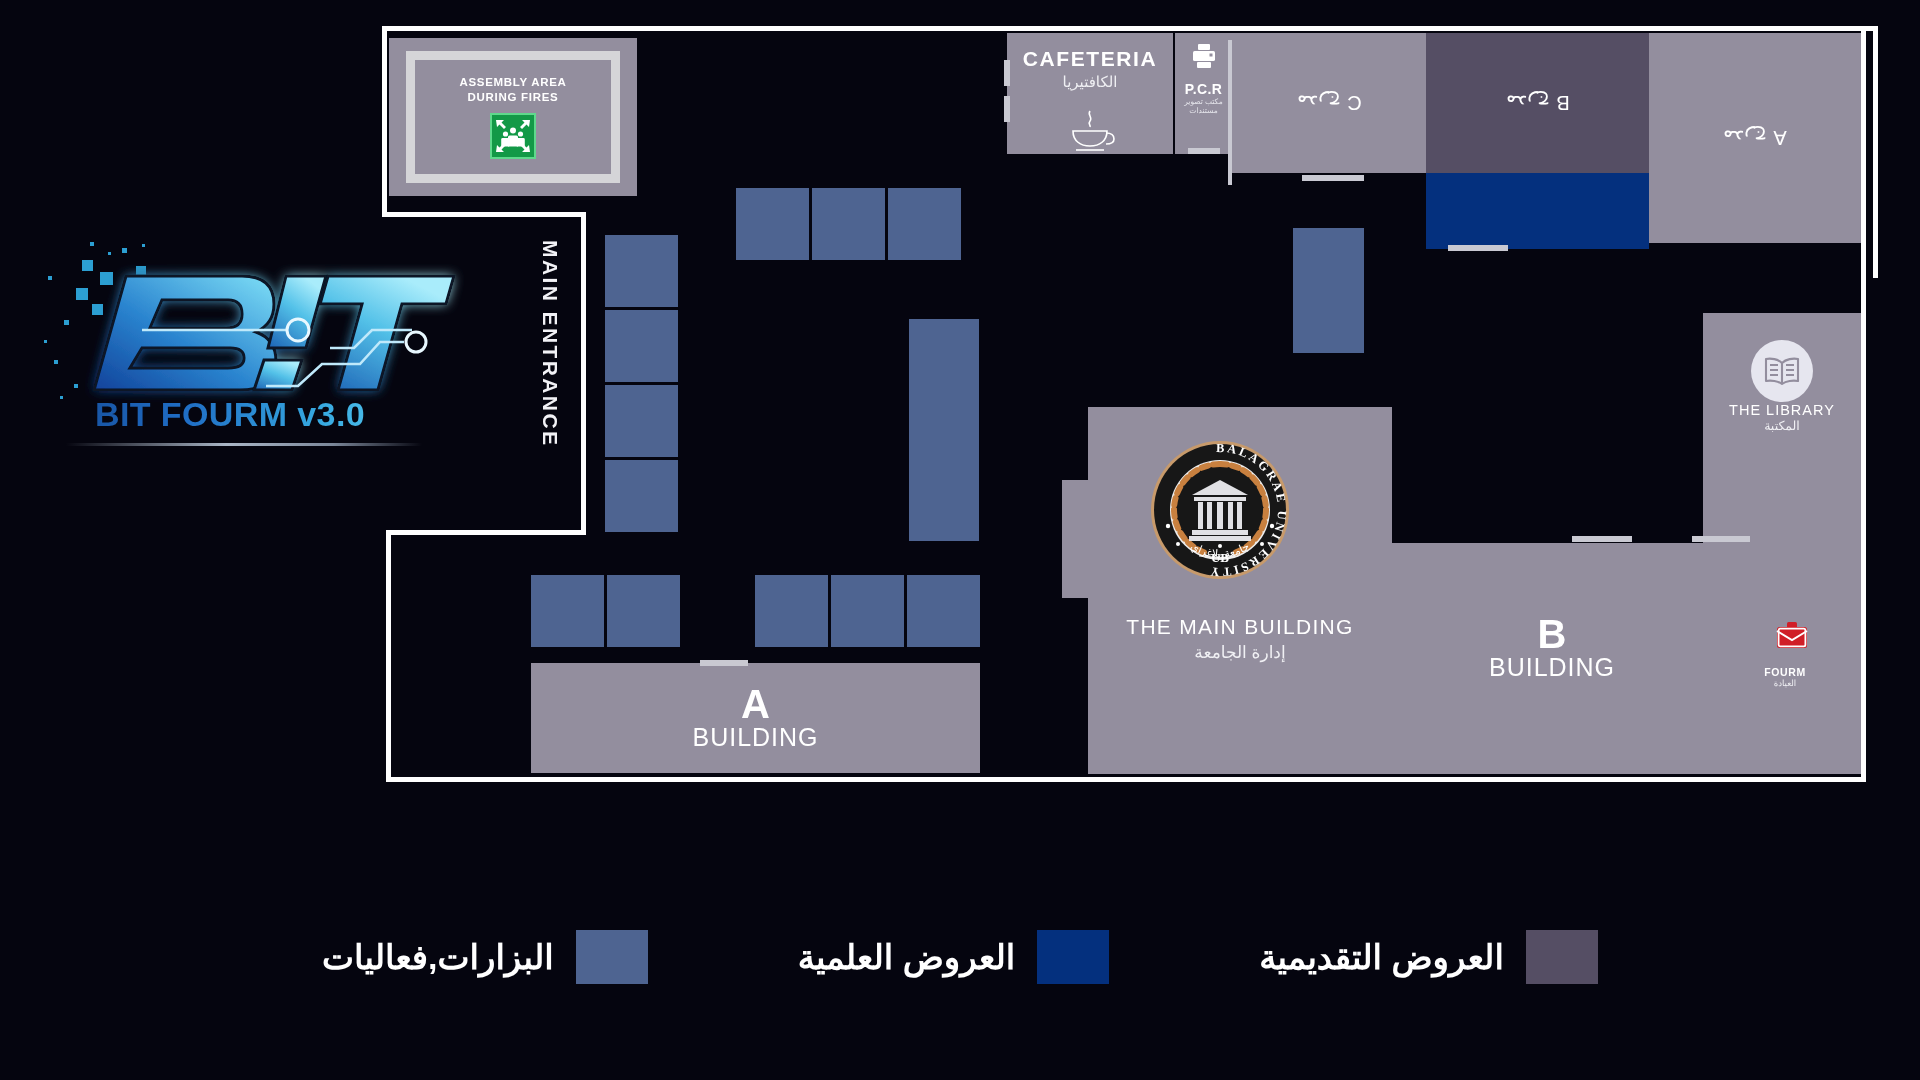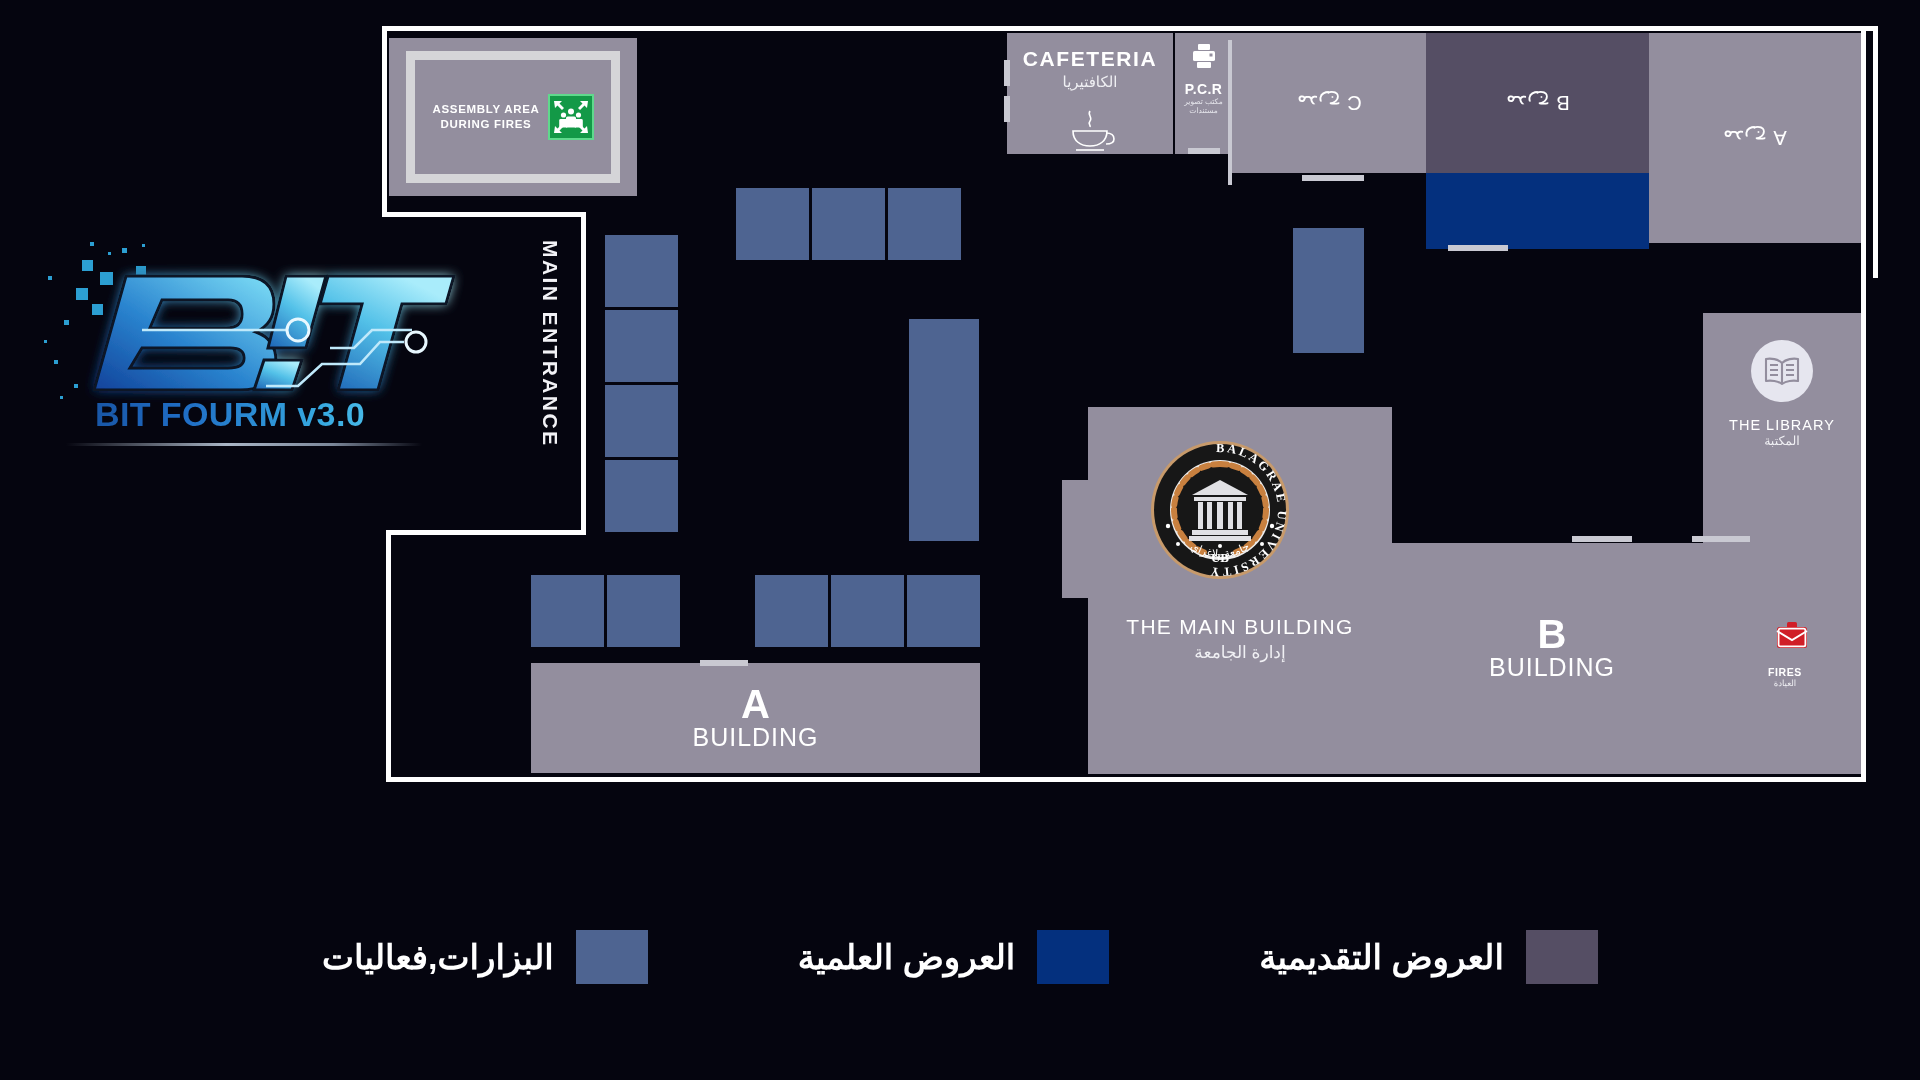--- a/index.html
+++ b/index.html
@@ -29,21 +29,21 @@
     position:absolute; background:#938e9e;
     display:flex; align-items:center; justify-content:center;
   }
   #assembly-inner{
     background:#d5d5d8; padding:9px;
     width:86%; height:84%;
     display:flex; align-items:center; justify-content:center;
   }
   #assembly-core{
     background:#938e9e; width:100%; height:100%;
-    display:flex; flex-direction:row; align-items:center; justify-content:center;
+    display:flex; flex-direction:column; align-items:center; justify-content:center;
     gap:8px;
   }
   #assembly-text{
     color:#ffffff; font-size:11.5px; font-weight:700; letter-spacing:.7px;
     text-align:center; line-height:1.33;
   }
   #assembly-icon{
     width:46px; height:46px; background:#139947; border:2px solid #5fd98c;
     position:relative;
   }
@@ -84,21 +84,21 @@
   #main-bldg-label{ position:absolute; text-align:center; }
   #main-bldg-en{ color:#fff; font-size:21px; font-weight:500; letter-spacing:1.3px; }
   #main-bldg-ar{ color:#f0f0f4; font-size:17px; margin-top:3px; direction:rtl; }
 
   
   #library{ position:absolute; text-align:center; }
   #library-circle{
     width:62px; height:62px; border-radius:50%; background:#e6e6ef;
     margin:0 auto; display:flex; align-items:center; justify-content:center;
   }
-  #library-en{ color:#fff; font-size:14.5px; font-weight:500; letter-spacing:1px; margin-top:15px; }
+  #library-en{ color:#fff; font-size:14.5px; font-weight:500; letter-spacing:1px; margin-top:0; }
   #library-ar{ color:#f0f0f4; font-size:12.5px; direction:rtl; }
 
   #clinic{ position:absolute; text-align:center; }
   #clinic-en{ color:#fff; font-size:10.5px; font-weight:700; letter-spacing:.6px; margin-top:2px; }
   #clinic-ar{ color:#f0f0f4; font-size:8.5px; direction:rtl; }
 
   
   #seal{ position:absolute; width:140px; height:140px; }
 
   
@@ -334,21 +334,21 @@
   <div id="clinic" style="left:1730px; top:610px; width:110px;">
     <svg width="58" height="50" viewBox="0 0 58 50">
       <path d="M33 3 A22 22 0 1 0 33 47 A17 17 0 1 1 33 3 Z" fill="#d01e27"></path>
       <g transform="translate(21,12)">
         <rect x="0" y="5" width="30" height="21" rx="2.5" fill="#d01e27"></rect>
         <rect x="10" y="0" width="10" height="6" rx="1.6" fill="#d01e27"></rect>
         <path d="M0 9 L15 18 L30 9" fill="none" stroke="#ffffff" stroke-width="2"></path>
         <rect x="1.6" y="6.6" width="26.8" height="17.8" rx="1.6" fill="none" stroke="#ffffff" stroke-width="1.8"></rect>
       </g>
     </svg>
-    <div id="clinic-en">FIRES</div>
+    <div id="clinic-en">FOURM</div>
     <div id="clinic-ar">العيادة</div>
   </div>
 
 </div>
 
 <div id="logo-area">
   <svg id="logo-svg" width="440" height="210" viewBox="0 0 440 210">
     <defs>
       <linearGradient id="gB" x1="0" y1="1" x2="1" y2="0">
         <stop offset="0%" stop-color="#11429a"></stop>

